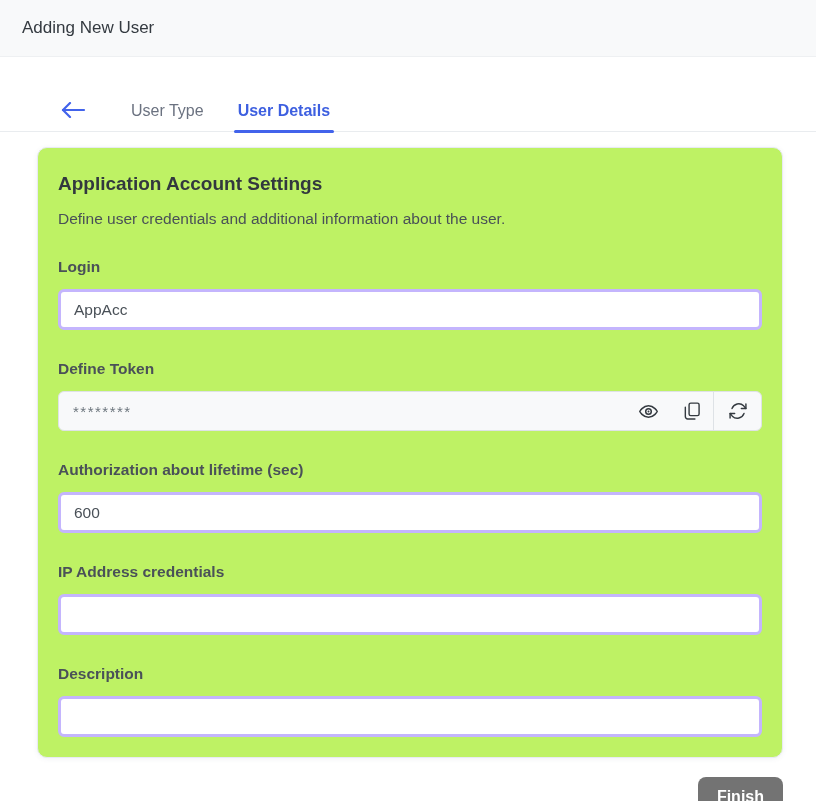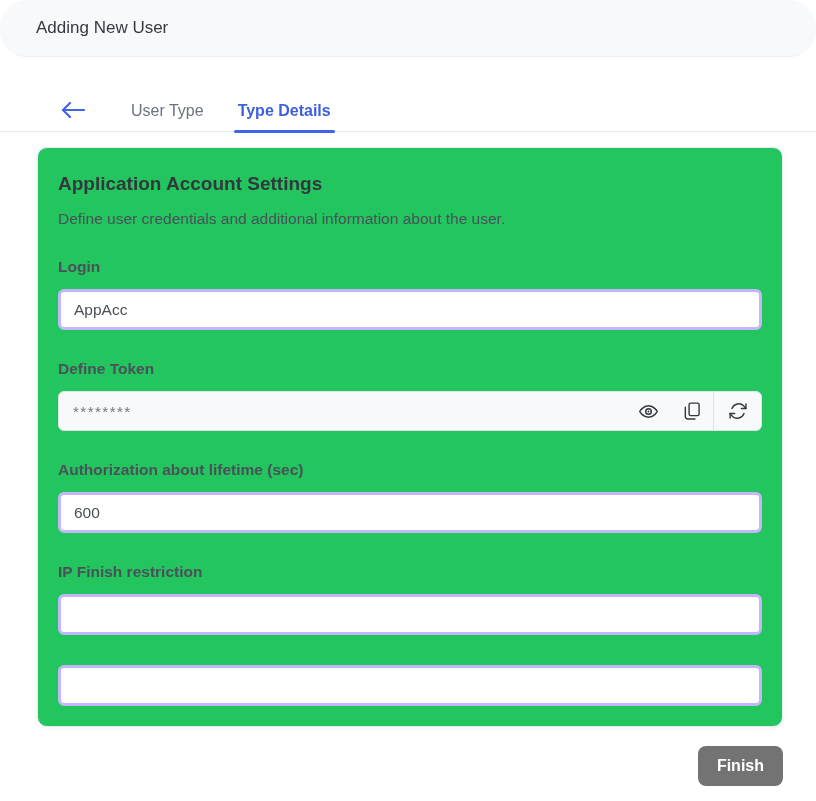--- a/index.html
+++ b/index.html
@@ -3,21 +3,21 @@
 <meta charset="utf-8">
 <style>
   * { margin:0; padding:0; box-sizing:border-box; }
   html,body { background:#fff; }
   body { font-family:"Liberation Sans", sans-serif; color:#343a40; }
   .page { width:816px; height:801px; background:#fff; overflow:hidden; position:relative; }
 
   
   .app-header {
     height:57px; background:#f8f9fa; border-bottom:1px solid #eef0f2;
-    display:flex; align-items:center; padding-left:36px;border-radius:27px;
+    display:flex; align-items:center; padding-left:22px;
   }
   .app-header .title { font-size:17px; color:#343a40; }
 
   
   .tabs-row {
     margin-top:34px; height:41px; border-bottom:1px solid #e9ecef;
     display:flex; align-items:center; padding-left:59px;
   }
   .back-btn {
     background:none; border:none; cursor:pointer; display:flex; align-items:center;
@@ -29,21 +29,21 @@
     font-family:"Liberation Sans", sans-serif;
   }
   .tab.active { color:#3d5fe0; font-weight:bold; }
   .tab.active::after {
     content:""; position:absolute; left:13px; right:13px; bottom:-2px;
     height:3px; background:#4263eb; border-radius:3px;
   }
 
   
   .card {
-    margin:15px 33px 0 37px; background:#22c55e;
+    margin:15px 33px 0 37px; background:#bef264;
     border:1px solid #e8eaf2; border-radius:10px;
     box-shadow:0 1px 5px rgba(80,90,120,.08);
     padding:25px 20px 20px 20px;
   }
   .card-title { font-size:19px; font-weight:bold; color:#32383e; }
   .card-subtitle { margin-top:15px; font-size:15.5px; color:#495057; }
 
   .form-group { margin-top:30px; }
   .form-group:first-of-type { margin-top:26px; }
   .field-label {
@@ -95,21 +95,21 @@
         <svg width="25" height="16" viewBox="0 0 25 16" fill="none" stroke="#4263eb" stroke-width="2.2" stroke-linecap="round" stroke-linejoin="round">
           <path d="M9 1 2 8l7 7"></path>
             <path d="M2 8h21"></path>
         </svg>
       </span>
     </button>
     <button class="tab">
       <span>User Type</span>
     </button>
     <button class="tab active">
-      <span>Type Details</span>
+      <span>User Details</span>
     </button>
   </div>
 
   <div class="card">
     <div class="card-title">Application Account Settings</div>
     <div class="card-subtitle">Define user credentials and additional information about the user.</div>
 
     <div class="form-group">
       <label class="field-label">Login</label>
       <input class="text-input" type="text" value="AppAcc" style="">
@@ -147,25 +147,26 @@
         </button>
       </div>
     </div>
 
     <div class="form-group">
       <label class="field-label">Authorization about lifetime (sec)</label>
       <input class="text-input" type="text" value="600" style="">
     </div>
 
     <div class="form-group">
-      <label class="field-label">IP Finish restriction</label>
+      <label class="field-label">IP Address credentials</label>
       <input class="text-input" type="text" value="" style="">
     </div>
 
     <div class="form-group">
+      <label class="field-label">Description</label>
       <input class="text-input" type="text" value="" style="">
     </div>
   </div>
 
   <div class="footer">
     <button class="finish-btn">Finish</button>
   </div>
 
 </div>
 

